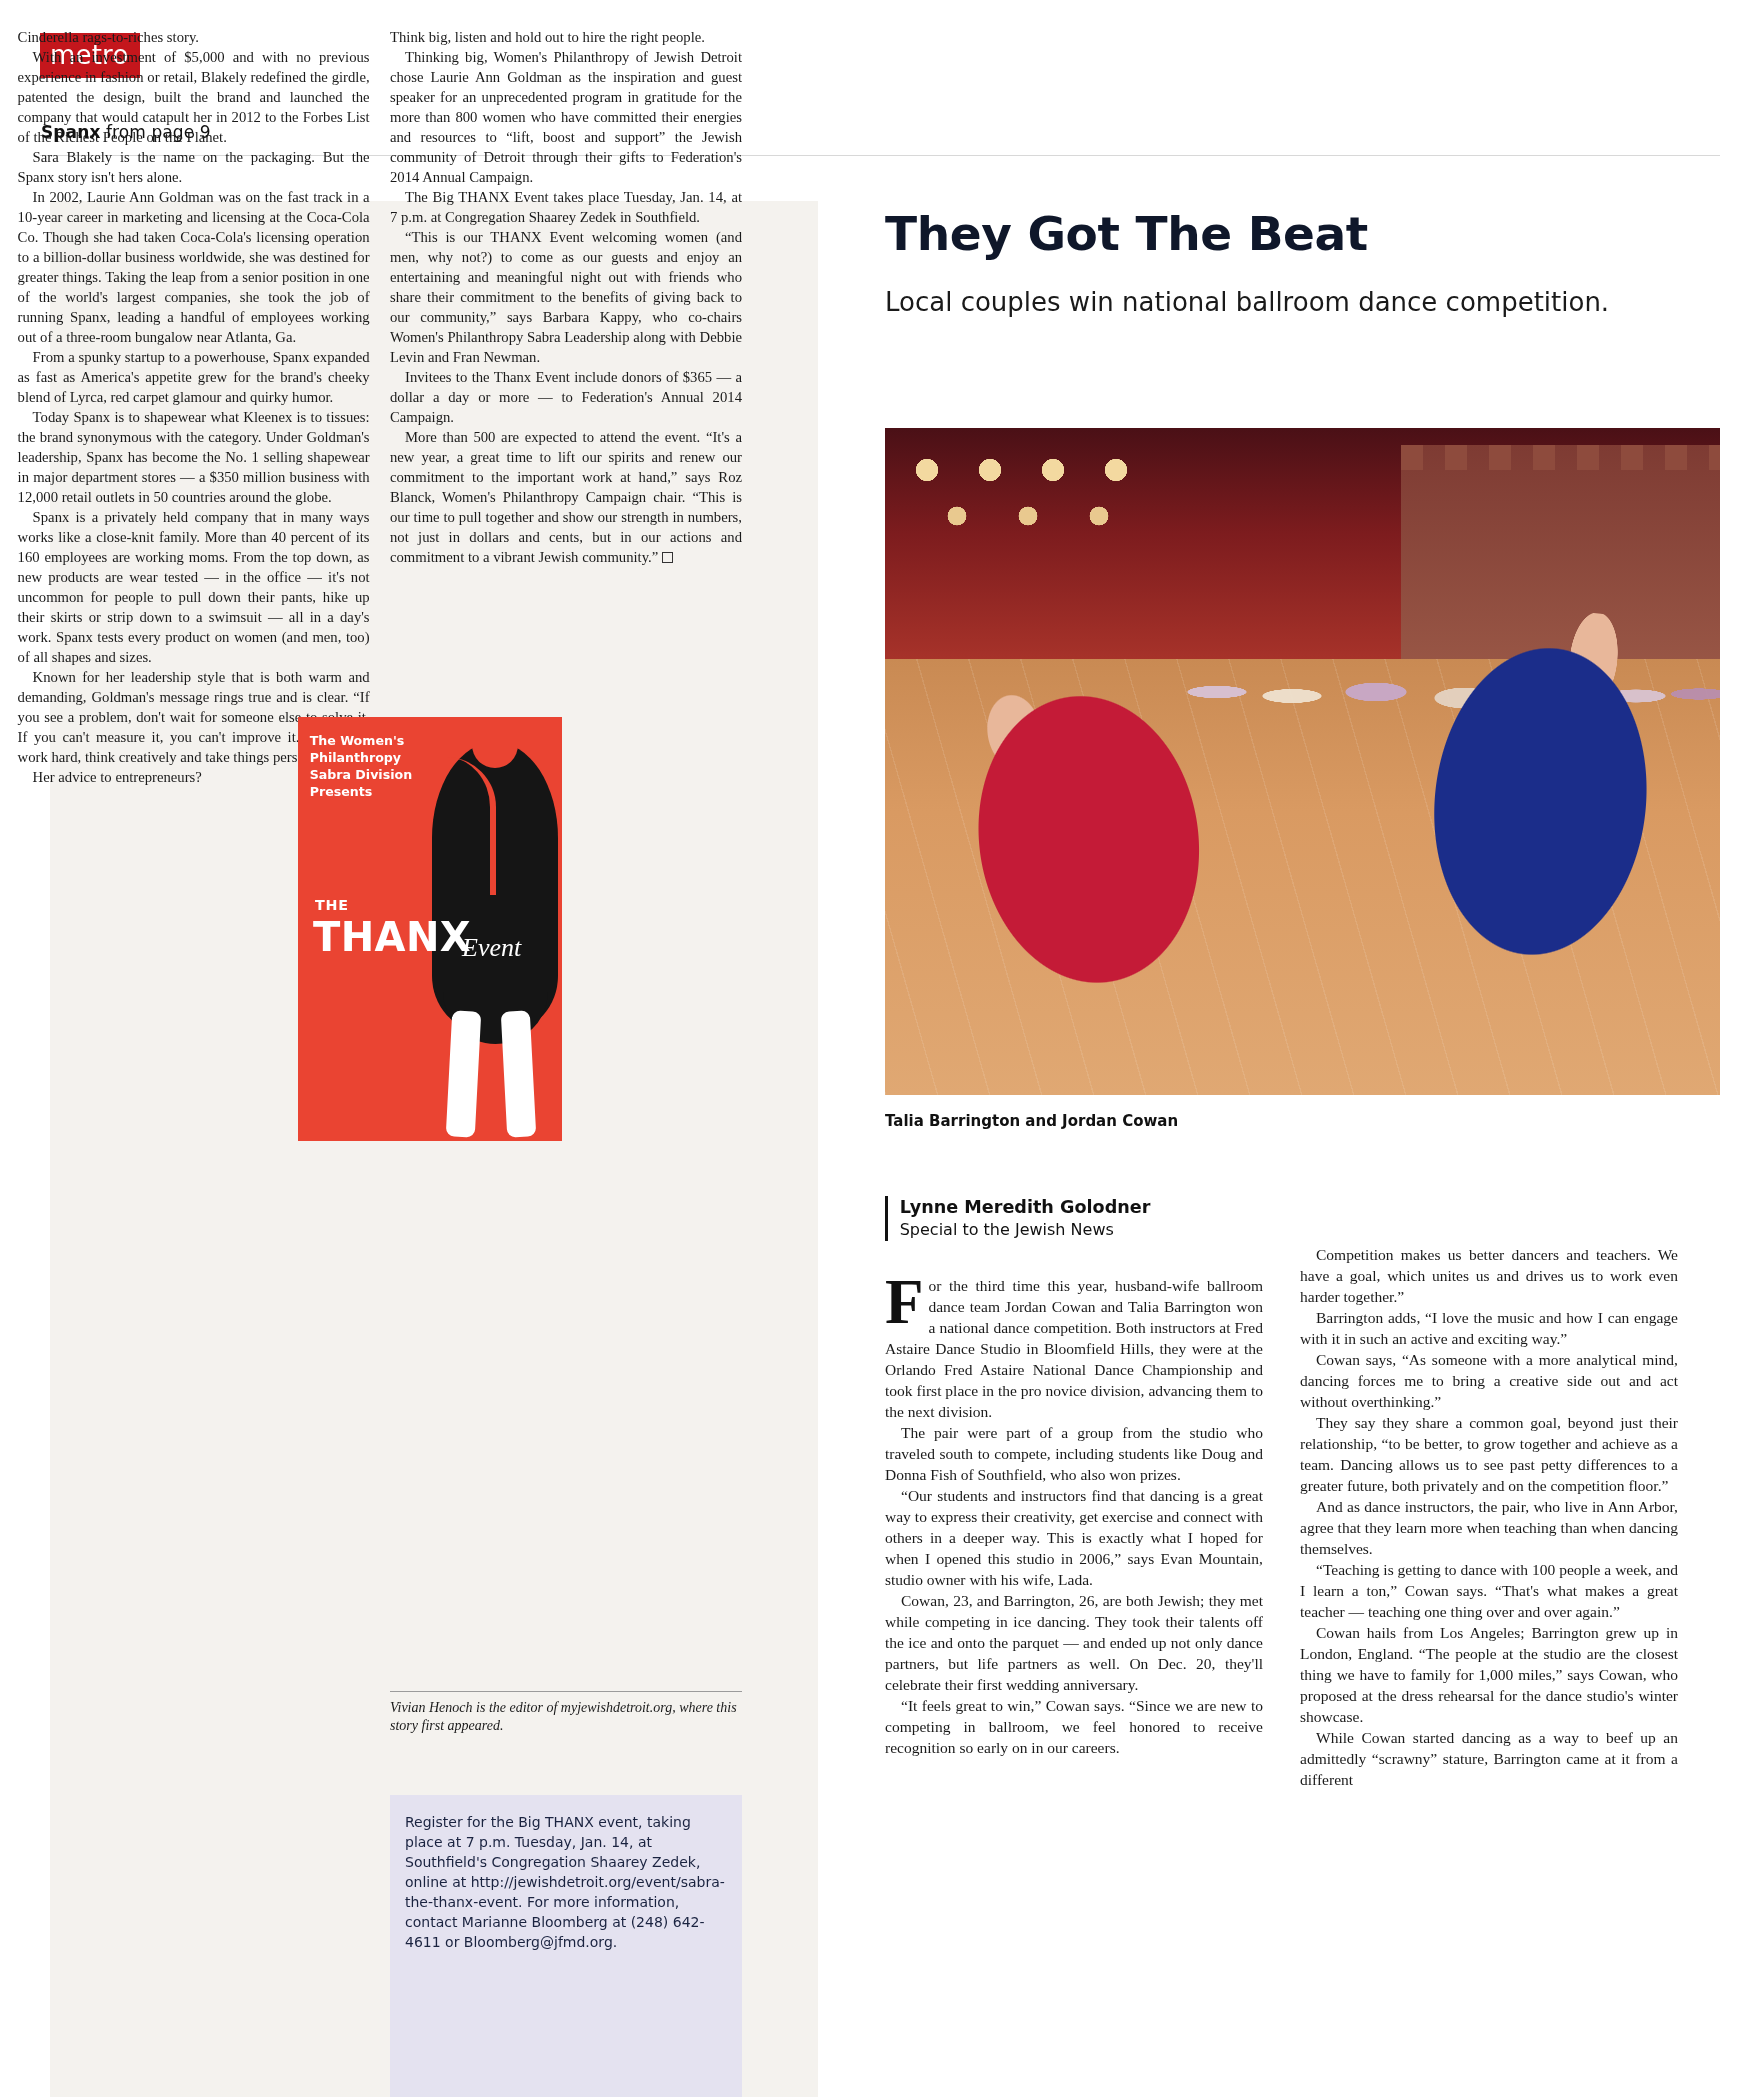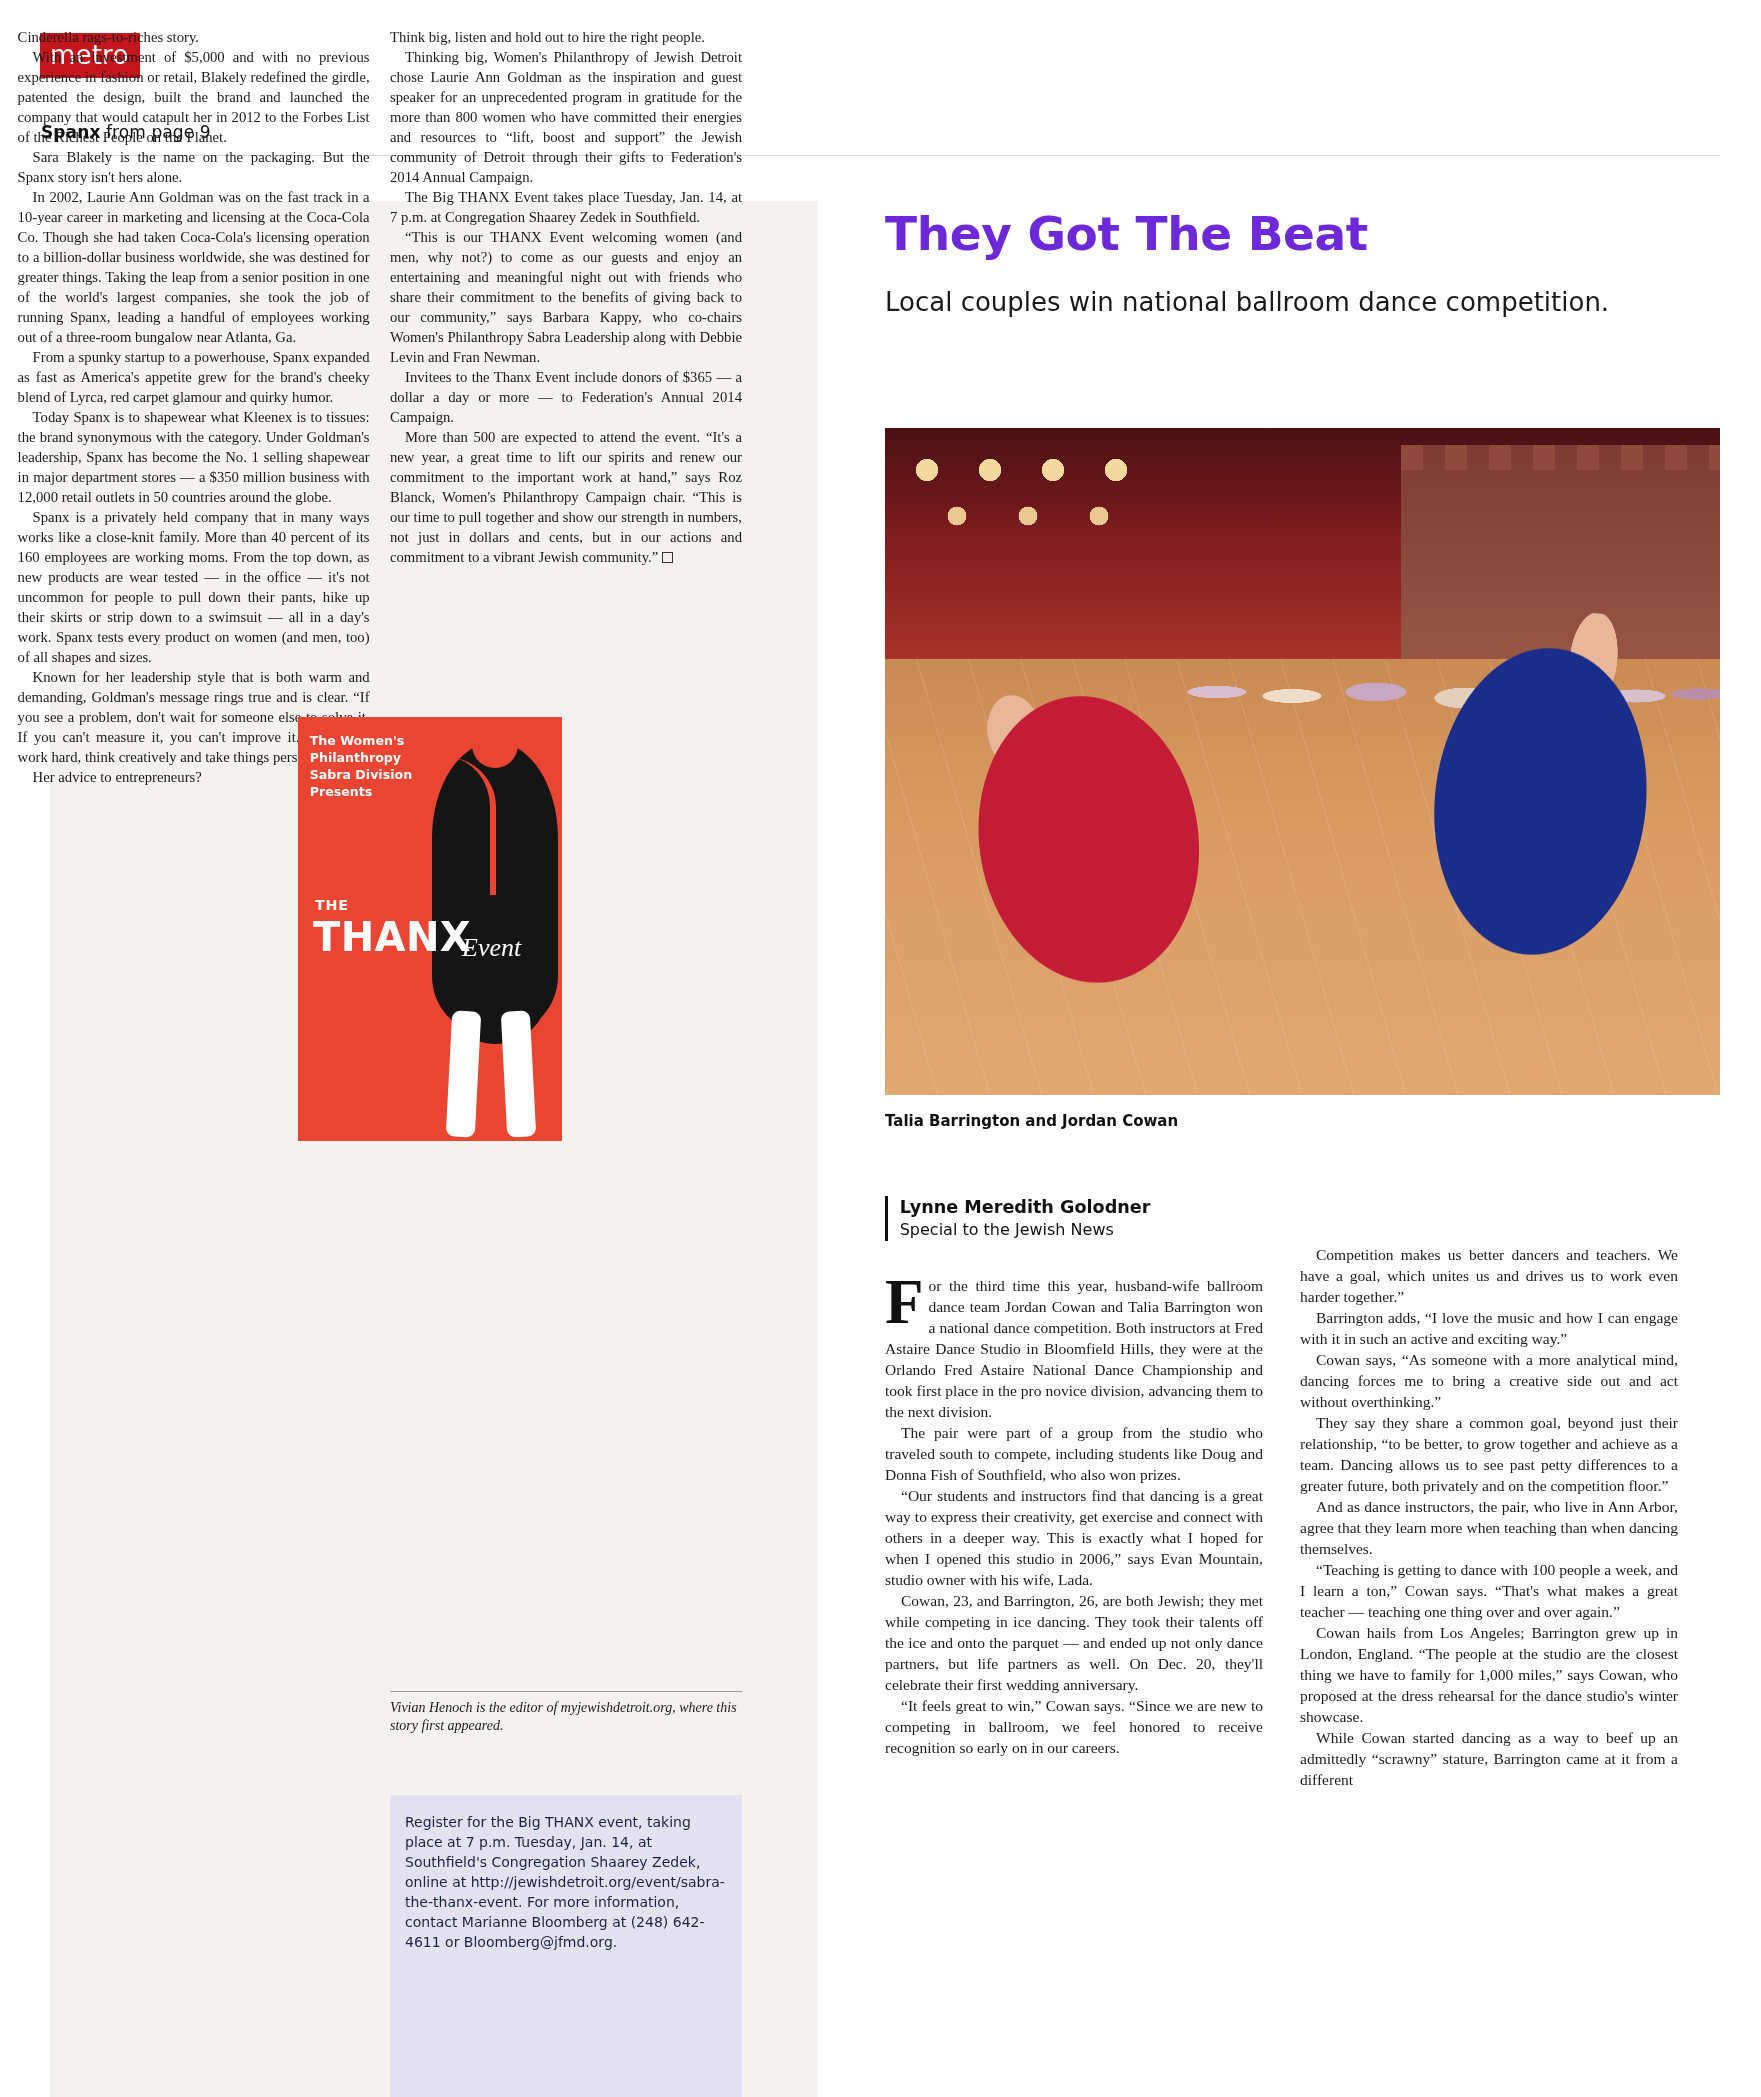--- a/index.html
+++ b/index.html
@@ -195,21 +195,21 @@
     color: #1a2340;
   }
 
   
   .headline {
     position: absolute;
     left: 885px; top: 206px;
     font-family: "DejaVu Sans", sans-serif;
     font-weight: bold;
     font-size: 47px;
-    color: #6d28d9;
+    color: #0f172a;
     letter-spacing: -0.4px;
   }
   .subhead {
     position: absolute;
     left: 885px; top: 285px;
     width: 738px;
     font-family: "DejaVu Sans", sans-serif;
     font-size: 26px;
     line-height: 34px;
     color: #1a1a1a;

